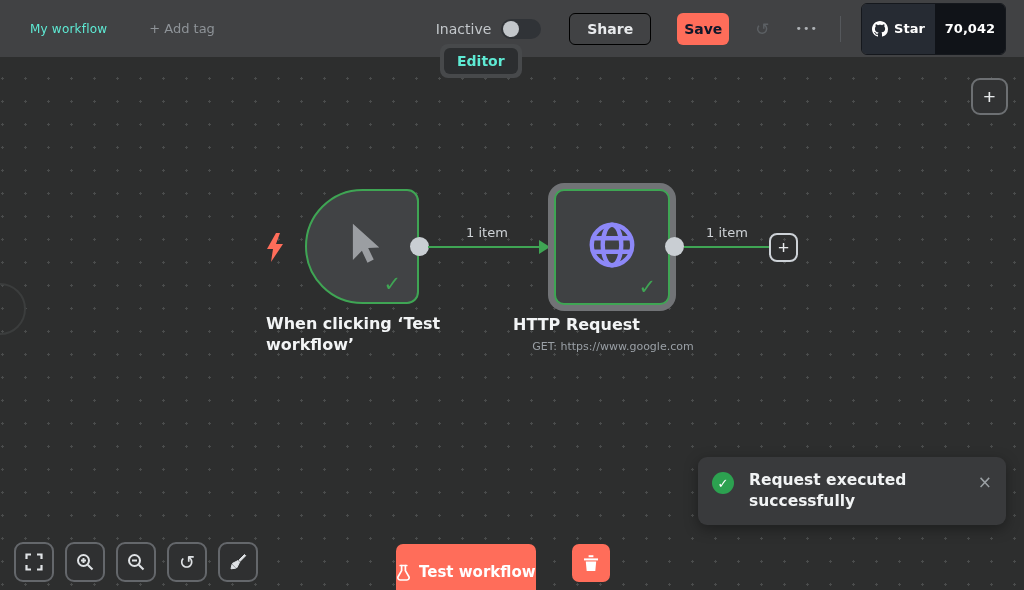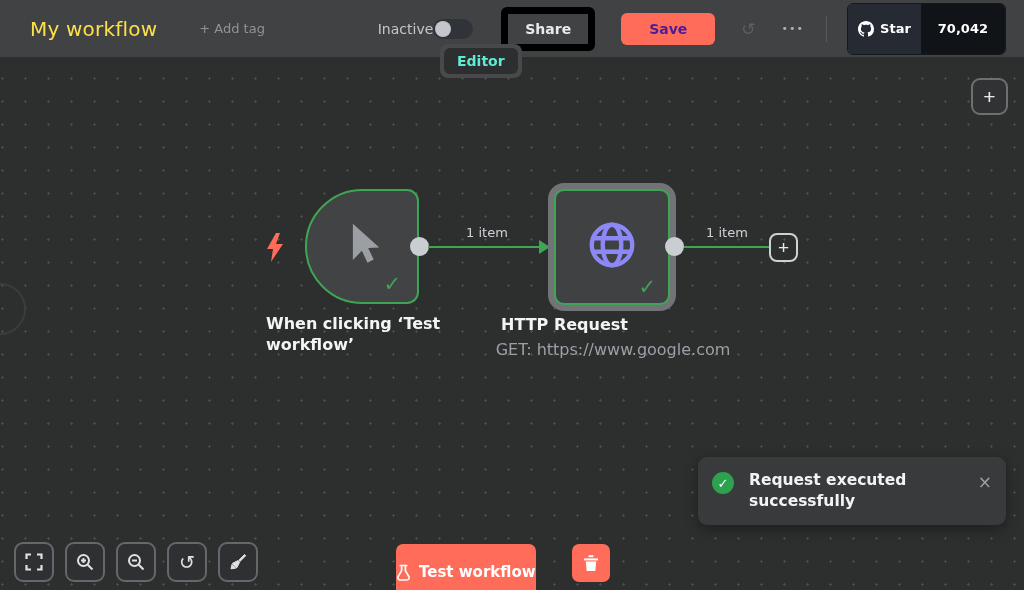--- a/index.html
+++ b/index.html
@@ -3,41 +3,41 @@
 <meta charset="utf-8">
 <style>
   * { margin:0; padding:0; box-sizing:border-box; }
   html,body { width:1024px; height:590px; overflow:hidden; background:#2d2e2e;
     font-family:"DejaVu Sans","Liberation Sans",sans-serif; }
   .stage { position:relative; width:1024px; height:590px; }
 
   
   .header { position:absolute; left:0; top:0; width:1024px; height:57px;
     background:#414244; display:flex; align-items:center; z-index:5; }
-  .wf-title { color:#fde047; font-size:20px; margin-left:30px; letter-spacing:.2px; }
+  .wf-title { color:#5eead4; font-size:12px; margin-left:30px; letter-spacing:.2px; }
   .add-tag { color:#8e9398; font-size:13px; margin-left:42px; cursor:pointer; }
   .header-right { position:absolute; right:18px; display:flex; align-items:center; }
-  .inactive-label { color:#c3c7cb; font-size:14px; }
+  .inactive-label { color:#c3c7cb; font-size:14px; margin-right:10px; }
   .toggle { width:40px; height:20px; border-radius:10px; background:#303337; position:relative; cursor:pointer; }
   .toggle .knob { position:absolute; left:2px; top:2px; width:16px; height:16px; border-radius:50%; background:#c3c7cb; }
-  .btn-share { margin-left:28px; background:transparent; border:7px solid #000000; color:#e8eaec;
+  .btn-share { margin-left:28px; background:transparent; border:1px solid #000000; color:#e8eaec;
     font-size:14px; font-weight:bold; border-radius:6px; padding:7px 17px; cursor:pointer;
     font-family:inherit; }
-  .btn-save { margin-left:26px; background:#ff6d5a; border:none; color:#4c1d95; font-size:14px; font-weight:bold;
-    border-radius:6px; padding:8px 28px; cursor:pointer; font-family:inherit; }
+  .btn-save { margin-left:26px; background:#ff6d5a; border:none; color:#0f172a; font-size:14px; font-weight:bold;
+    border-radius:6px; padding:8px 7px; cursor:pointer; font-family:inherit; }
   .history-icon { margin-left:26px; color:#5c6064; font-size:17px; cursor:default; }
   .more-dots { margin-left:26px; color:#aeb2b6; font-size:11px; letter-spacing:1px; cursor:pointer; }
   .header-divider { width:1px; height:26px; background:#55585c; margin-left:22px; }
   .github { display:flex; margin-left:20px; border-radius:6px; overflow:hidden; cursor:pointer;
     border:1px solid #15181d; }
   .github .star-seg { background:#262b33; display:flex; align-items:center; padding:17px 10px; }
   .github .star-seg svg { width:16px; height:16px; fill:#fff; }
   .github .star-lbl { color:#fff; font-size:13px; font-weight:bold; margin-left:6px; }
   .github .count-seg { background:#101318; color:#fff; font-size:13px; font-weight:bold;
-    display:flex; align-items:center; padding:5px 17px; }
+    display:flex; align-items:center; padding:5px 10px; }
 
   
   .tabbar { position:absolute; left:440px; top:44px; background:#47494b; border-radius:8px;
     display:flex; align-items:center; padding:4px; z-index:6; }
   .tab { font-size:14px; font-weight:bold; padding:5px 13px; border-radius:6px; cursor:pointer; }
   .tab.active { background:#2c2e30; color:#5eead4; }
   .tab.inactive { color:#9ca1a6; }
 
   
   .canvas { position:absolute; left:0; top:57px; width:1024px; height:533px;
@@ -72,23 +72,23 @@
     border-bottom:7px solid transparent; border-left:11px solid #3fa554; }
   .wire-label { position:absolute; color:#ced2d6; font-size:13px; text-align:center; width:60px; }
   .btn-add-end { position:absolute; left:769px; top:176px; width:29px; height:29px;
     border:2px solid #cdd2d7; border-radius:8px; background:transparent; color:#e6e9eb;
     font-size:19px; line-height:25px; text-align:center; cursor:pointer; }
 
   
   .node-title { position:absolute; color:#f2f4f5; font-size:16px; font-weight:bold;
     text-align:left; line-height:1.32; }
   .lbl-trigger { left:266px; top:256px; width:190px; }
-  .lbl-http { left:501px; top:257px; width:200px; }
+  .lbl-http { left:513px; top:257px; width:200px; }
   .node-sub { position:absolute; left:463px; top:283px; width:300px; color:#999fa0;
-    color:#9aa0a6; font-size:16px; text-align:center; }
+    color:#9aa0a6; font-size:11px; text-align:center; }
 
   
   .zoom-controls { position:absolute; left:14px; top:485px; display:flex; gap:11px; }
   .ctl-btn { width:40px; height:40px; background:#2f3031; border:2px solid #64676b;
     border-radius:9px; color:#dfe2e5; display:flex; align-items:center; justify-content:center;
     cursor:pointer; font-size:19px; }
   .ctl-btn svg { stroke:#dfe2e5; }
 
   
   .btn-test { position:absolute; left:396px; top:487px; height:56px; background:#ff6d5a;

